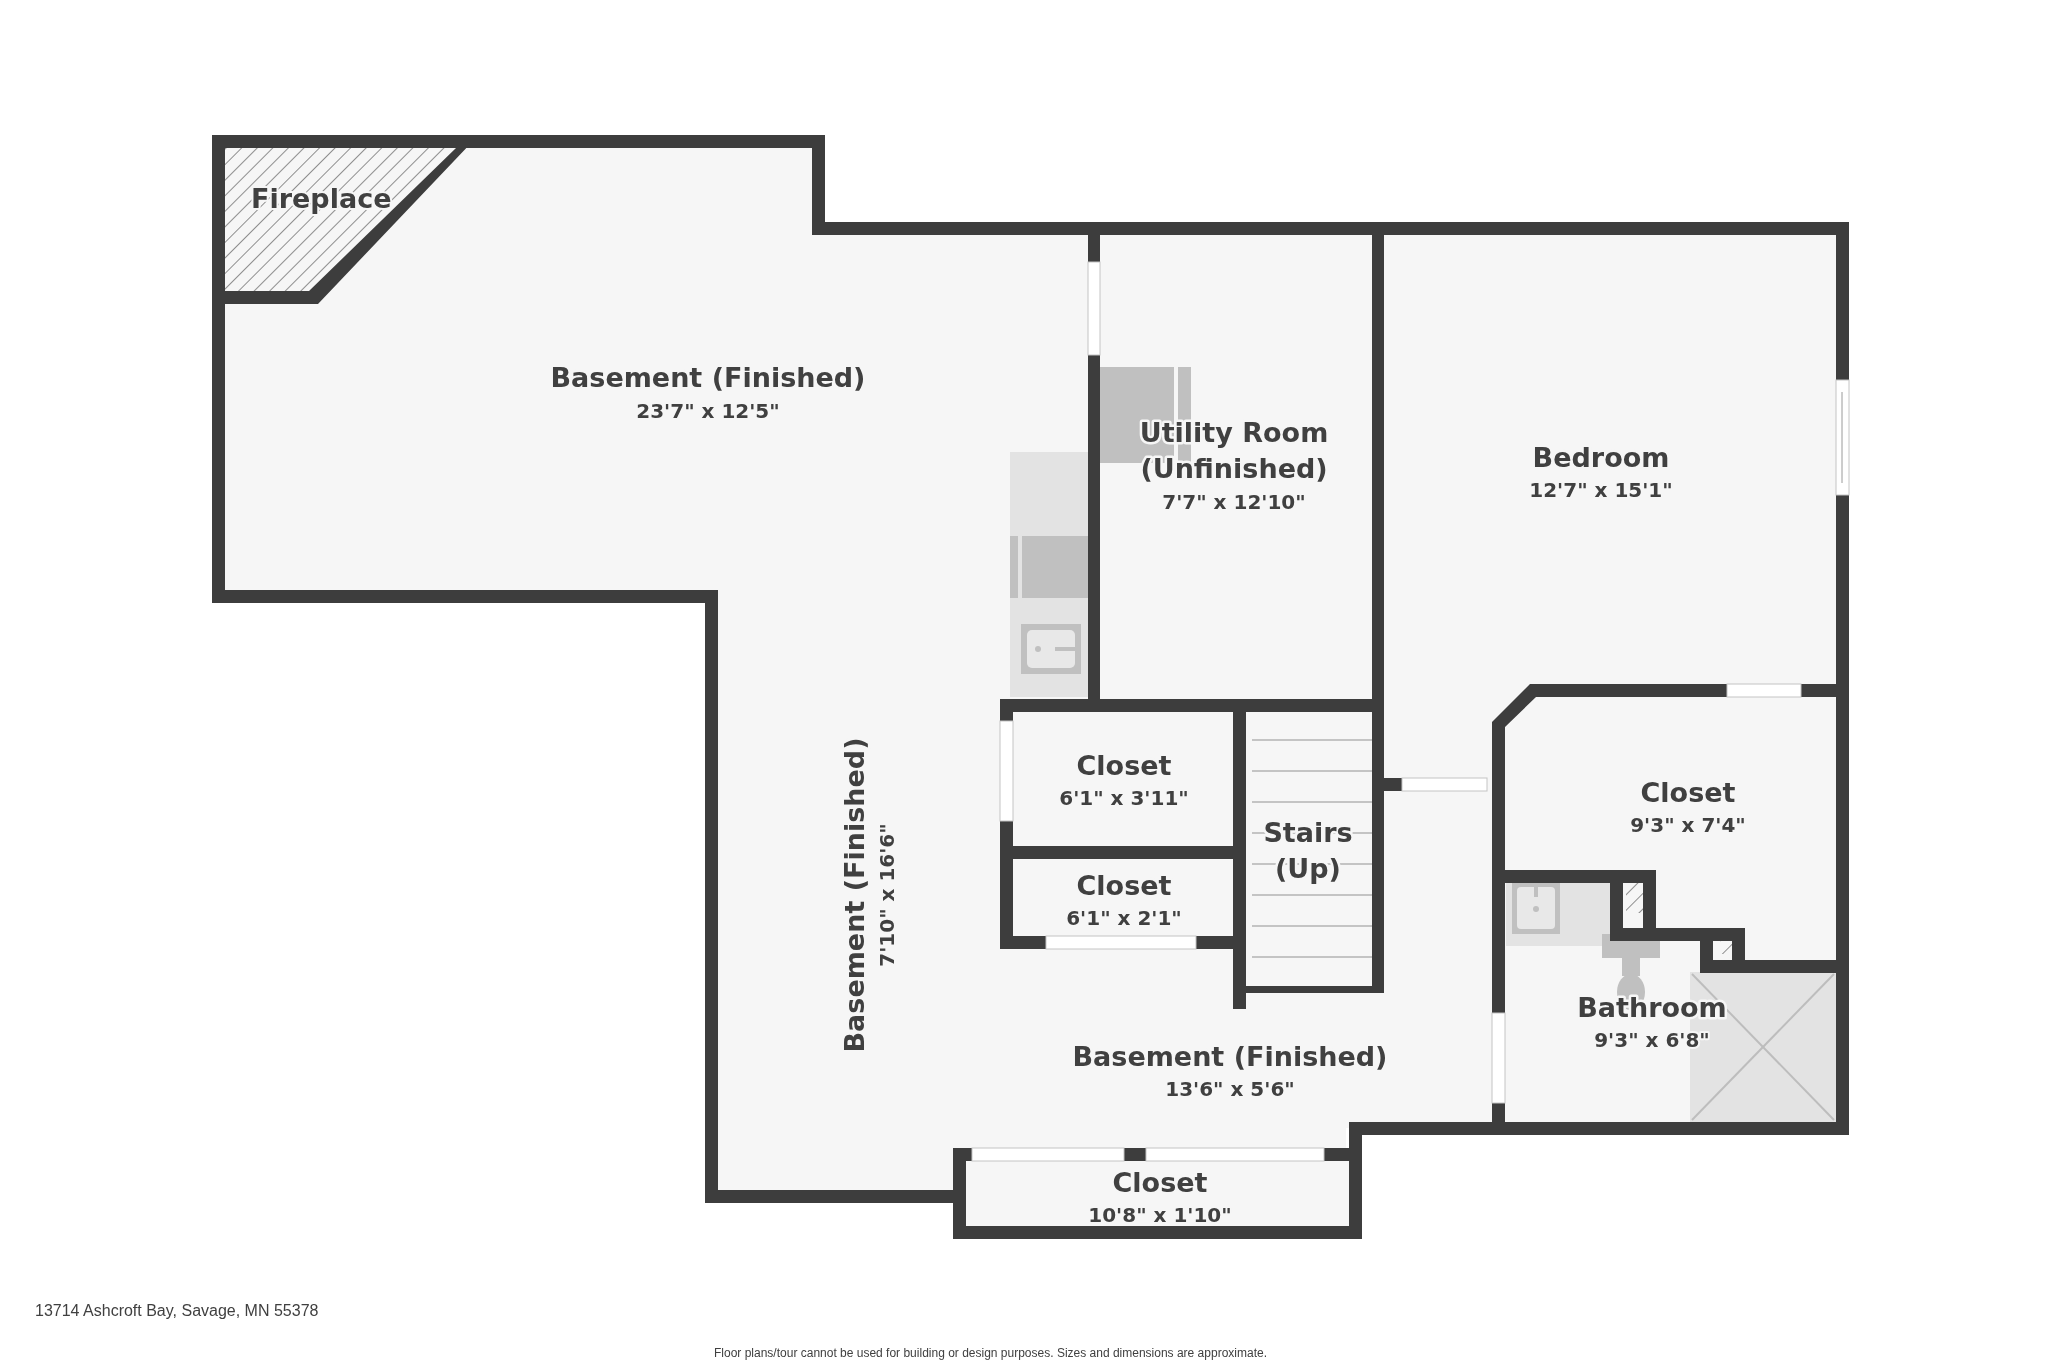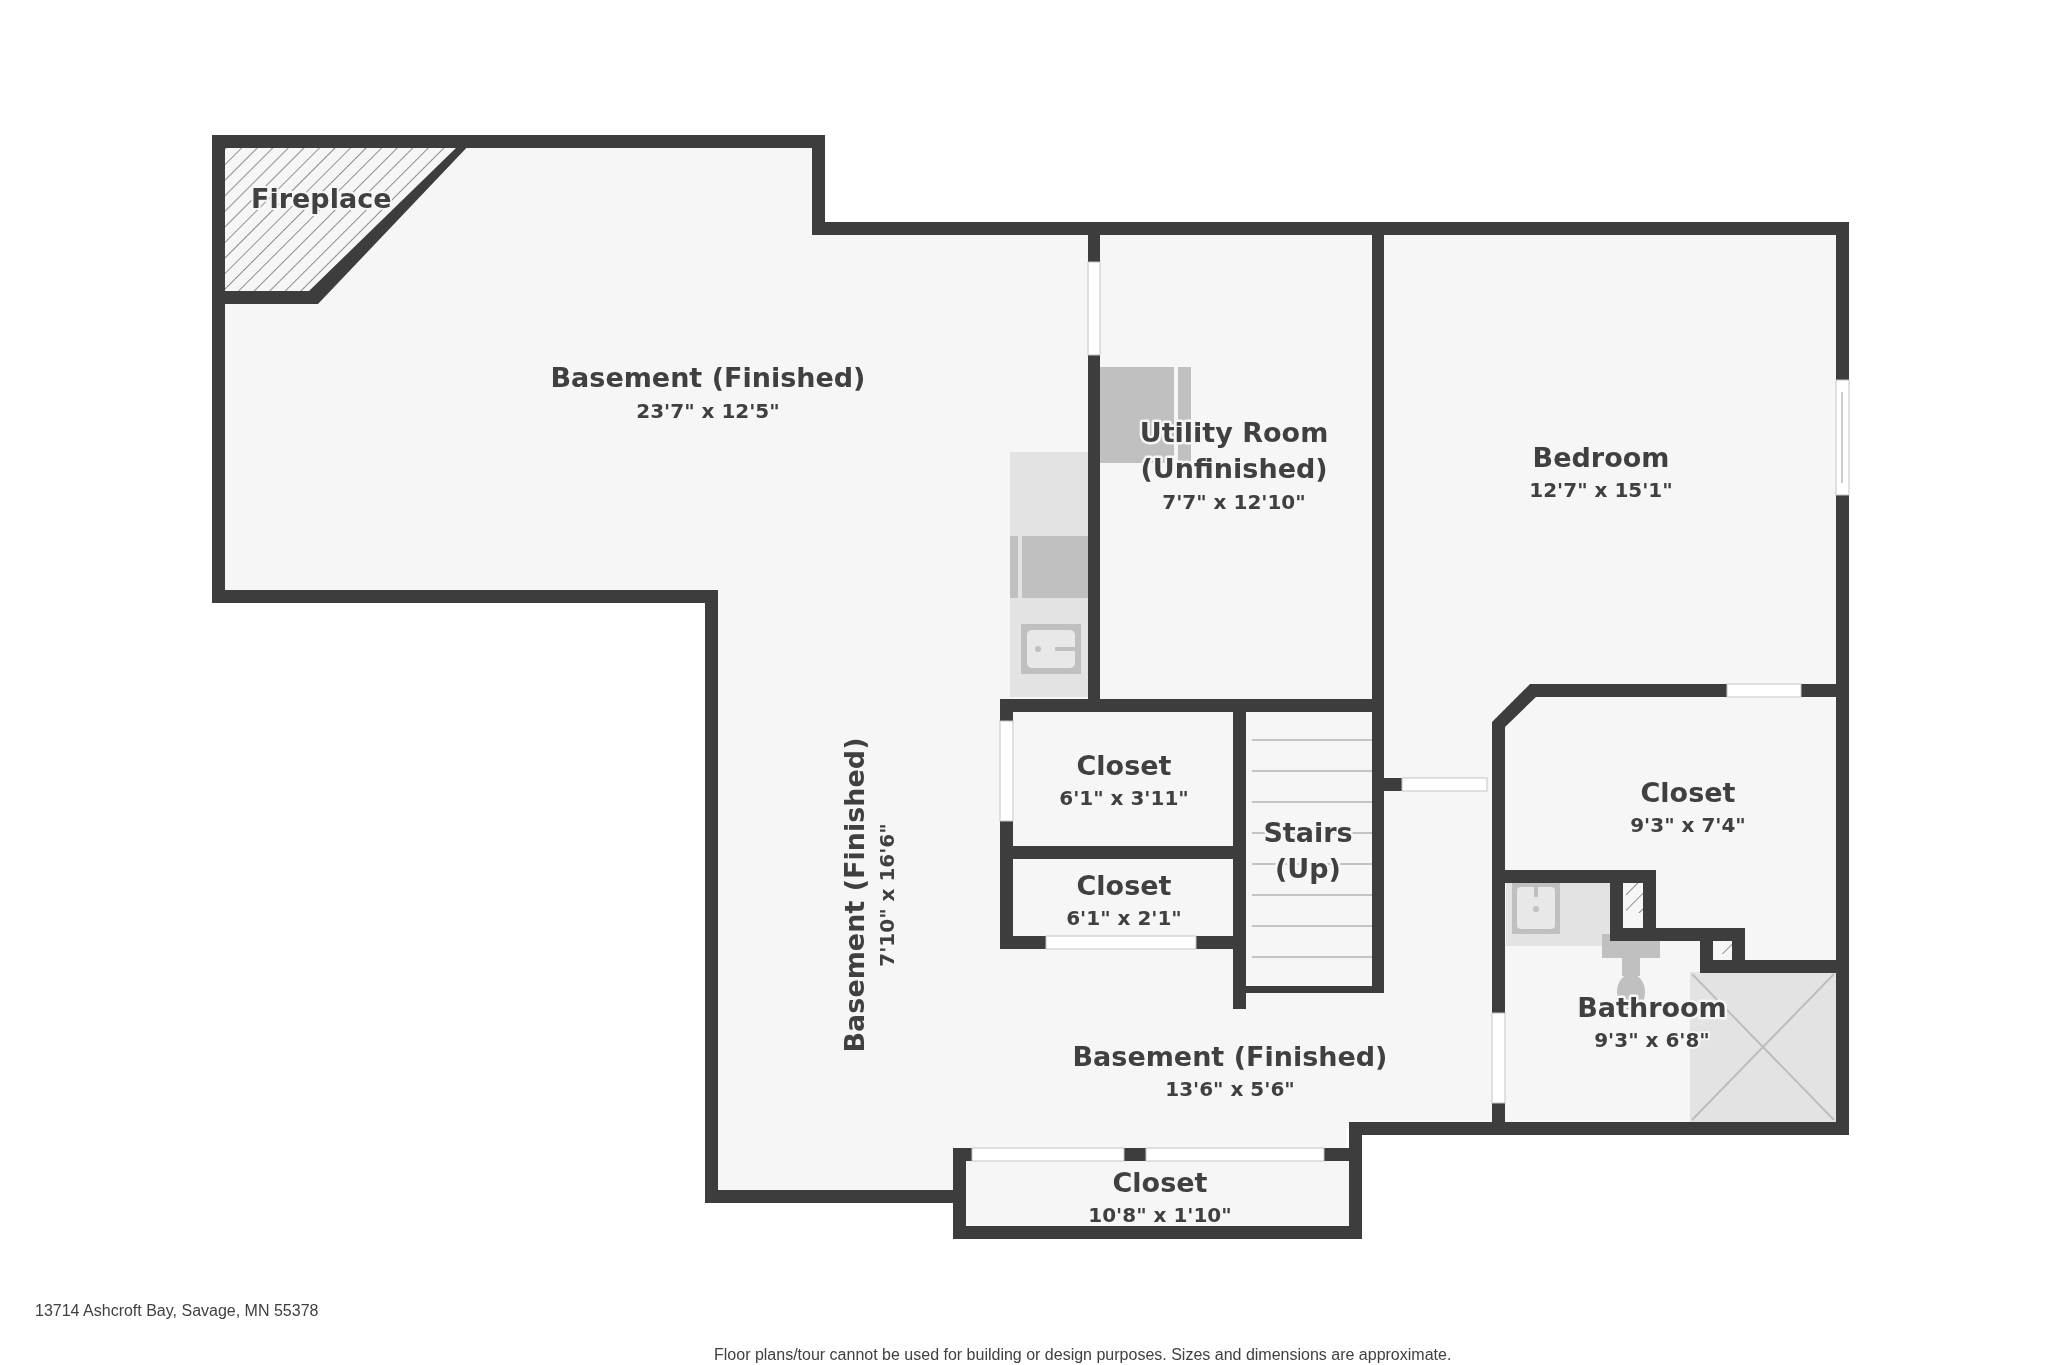--- a/index.html
+++ b/index.html
@@ -8,21 +8,21 @@
   #plan { position:absolute; left:0; top:0; width:2048px; height:1365px; }
   .room-name { font-family:"DejaVu Sans","Liberation Sans",sans-serif; font-weight:bold; font-size:27px; fill:#404040;
                paint-order:stroke; stroke:#f6f6f6; stroke-width:5px; stroke-linejoin:round; }
   .room-dim { font-family:"DejaVu Sans","Liberation Sans",sans-serif; font-weight:bold; font-size:20px; fill:#404040;
               paint-order:stroke; stroke:#f6f6f6; stroke-width:4px; stroke-linejoin:round; }
   .fp-name { font-family:"DejaVu Sans","Liberation Sans",sans-serif; font-weight:bold; font-size:27px; fill:#404040;
              paint-order:stroke; stroke:#f6f6f6; stroke-width:4px; stroke-linejoin:round; }
   .footer { position:absolute; font-family:"Liberation Sans","DejaVu Sans",sans-serif; font-weight:normal; color:#404040; }
   .addr { left:35px; top:1302px; font-size:16px; }
   .level { left:35px; top:1336px; font-size:16px;margin-top:35px; }
-  .disc { left:714px; top:1346px; font-size:16px; }
+  .disc { left:714px; top:1346px; font-size:12px; }
 </style>
 </head>
 <body>
 
 <svg id="plan" viewBox="0 0 2048 1365" xmlns="http://www.w3.org/2000/svg">
   <defs>
     <pattern id="hatch" patternUnits="userSpaceOnUse" width="11" height="11" patternTransform="rotate(45)">
       <rect width="11" height="11" fill="#f6f6f6"></rect>
       <line x1="0" y1="0" x2="0" y2="11" stroke="#555" stroke-width="1.3"></line>
     </pattern>

